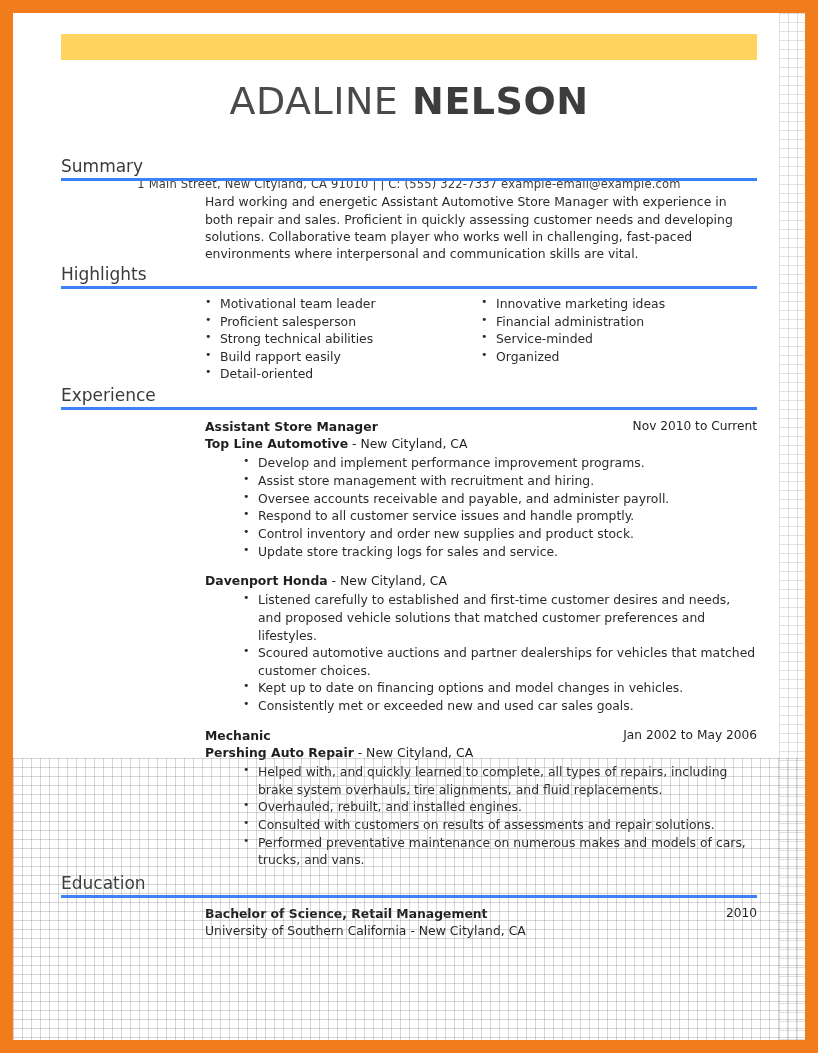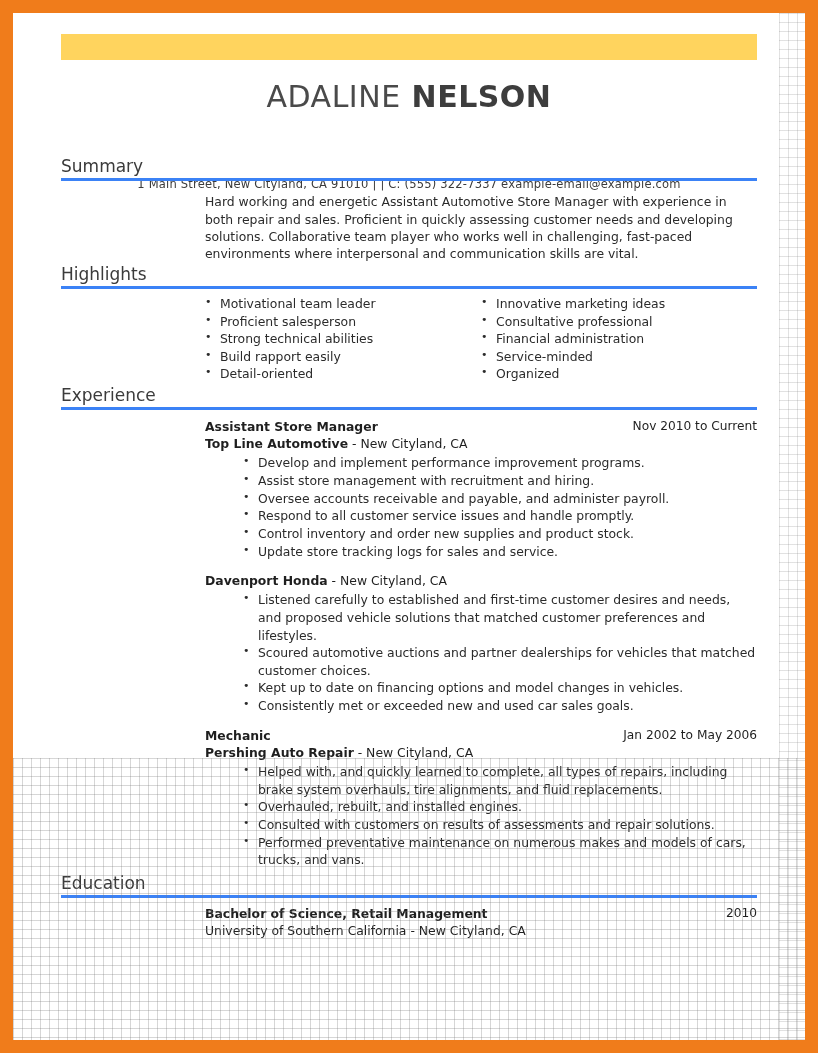--- a/index.html
+++ b/index.html
@@ -58,21 +58,21 @@
     width: 696px;
     height: 26px;
     background: #ffd45e;
   }
   .name {
     position: absolute;
     left: 0;
     top: 66px;
     width: 792px;
     text-align: center;
-    font-size: 30px;
+    font-size: 38px;
     color: #4a4a4a;
     letter-spacing: 0.5px;
   }
   .name .first {
     font-weight: normal;
   }
   .name .last {
     font-weight: bold;
     color: #3d3d3d;
   }
@@ -218,21 +218,20 @@
             <li>Motivational team leader</li>
             <li>Proficient salesperson</li>
             <li>Strong technical abilities</li>
             <li>Build rapport easily</li>
             <li>Detail-oriented</li>
           </ul>
         </div>
         <div class="col">
           <ul class="bullets">
             <li>Innovative marketing ideas</li>
-            <li>Consultative professional</li>
             <li>Financial administration</li>
             <li>Service-minded</li>
             <li>Organized</li>
           </ul>
         </div>
       </div>
     </div>
 
     <div class="section" style="top:372px;">
       <div class="section-title">Experience</div>

